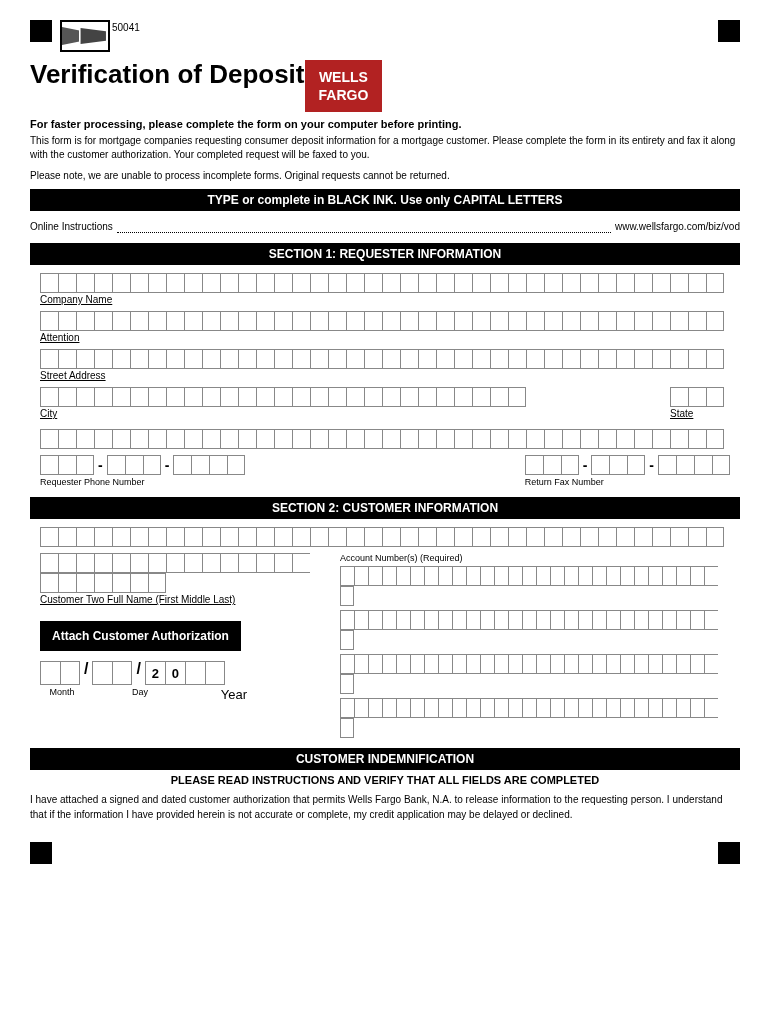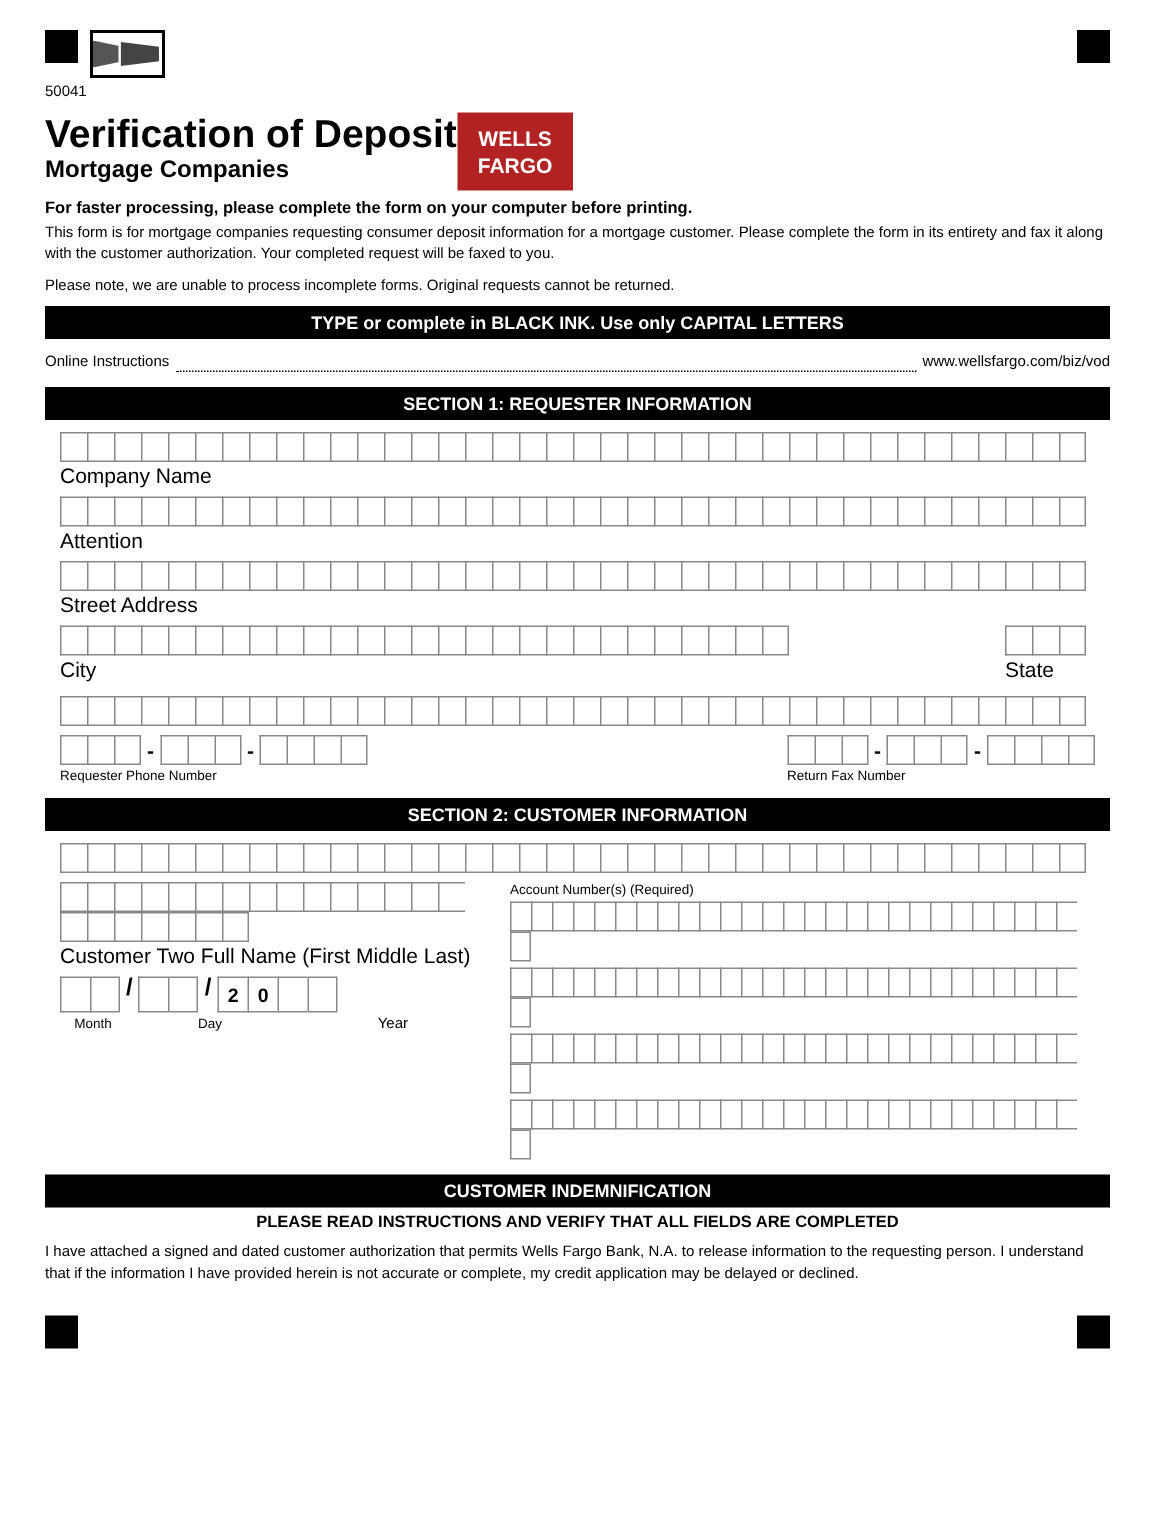--- a/index.html
+++ b/index.html
@@ -41,21 +41,21 @@
       height: 18px;
       background: #555;
       clip-path: polygon(0 0, 100% 20%, 100% 80%, 0 100%);
     }
     .form-number {
       font-size: 10px;
       margin-top: 2px;
     }
     .top-left-group {
       display: flex;
-      flex-direction: column;
+      flex-direction: row;
       gap: 2px;
     }
     .top-marks-row {
       display: flex;
       align-items: flex-start;
       gap: 8px;
     }
 
     
     .header-area {
@@ -146,23 +146,24 @@
       width: 18px;
       height: 20px;
       border: 1px solid #888;
       border-right: none;
       display: inline-block;
     }
     .char-box:last-child {
       border-right: 1px solid #888;
     }
     .field-label {
-      font-size: 14px;
+      font-size: 10px;
       margin-bottom: 4px;
       margin-top: 1px;
+      text-decoration: underline;
     }
     .field-group {
       margin-bottom: 6px;
     }
 
     
     .city-state-zip-row {
       display: flex;
       align-items: flex-end;
       gap: 8px;
@@ -327,21 +328,20 @@
       </div>
     </div>
     <div class="form-number">50041</div>
   </div>
   <div class="corner-mark"></div>
 </div>
 
 <div class="header-area">
   <div class="title-area">
     <h1>Verification of Deposit</h1>
-    <h2>Mortgage Companies</h2>
   </div>
   <div class="wells-fargo-logo">
     <div>WELLS</div>
     <div>FARGO</div>
   </div>
 </div>
 
 <p class="intro-bold">For faster processing, please complete the form on your computer before printing.</p>
 <p class="intro-normal">This form is for mortgage companies requesting consumer deposit information for a mortgage customer.  Please complete the form in its entirety and fax it along with the customer authorization.  Your completed request will be faxed to you.</p>
 <p class="note-text">Please note, we are unable to process incomplete forms.  Original requests cannot be returned.</p>
@@ -702,20 +702,21 @@
             <div class="char-box"></div>
             <div class="char-box"></div>
             <div class="char-box"></div>
             <div class="char-box"></div>
             <div class="char-box"></div>
         </div>
         <div class="field-label">Customer Two Full Name (First Middle Last)</div>
       </div>
 
       
+      <div class="attach-auth-btn">Attach Customer Authorization</div>
 
       
       <div class="date-labels-row">
         <div class="date-field-group">
           <div class="date-box-group">
             <div class="date-char-box"></div>
               <div class="date-char-box"></div>
           </div>
         </div>
         <span class="date-separator">/</span>
@@ -733,21 +734,21 @@
             <div class="date-char-box"></div>
             <div class="date-char-box" style="border-right:1px solid #888;"></div>
           </div>
         </div>
       </div>
       <div style="display:flex;gap:12px;margin-top:2px;">
         <div style="width:44px;font-size:9px;text-align:center;">Month</div>
         <div style="width:10px;"></div>
         <div style="width:44px;font-size:9px;text-align:center;">Day</div>
         <div style="width:10px;"></div>
-        <div style="width:76px;font-size:10px;text-align:right;">Year</div>
+        <div style="width:76px;font-size:13px;text-align:center;">Year</div>
       </div>
     </div>
 
     <div class="account-right">
       <div class="account-number-label">Account Number(s) (Required)</div>
       <div class="account-rows">
         <div class="char-input-row">
             <div class="char-box" style="width: 14px; height: 20px;"></div>
             <div class="char-box" style="width: 14px; height: 20px;"></div>
             <div class="char-box" style="width: 14px; height: 20px;"></div>

